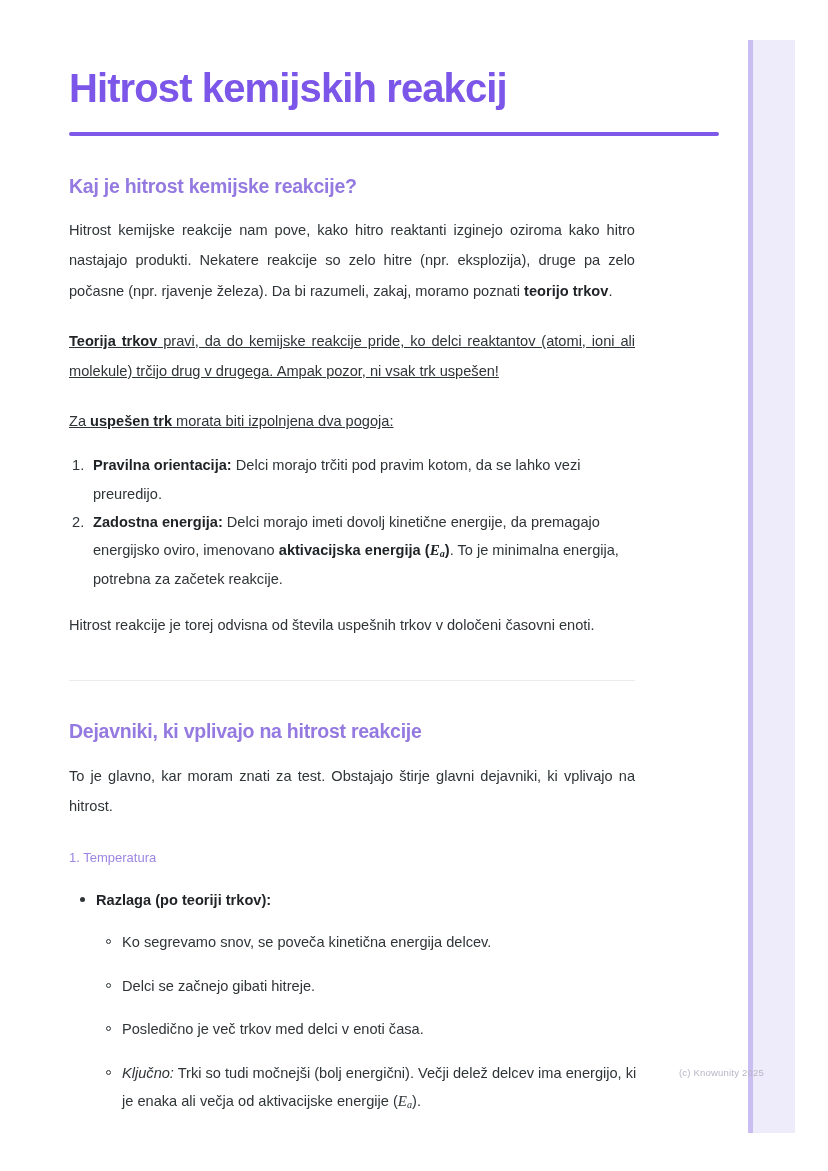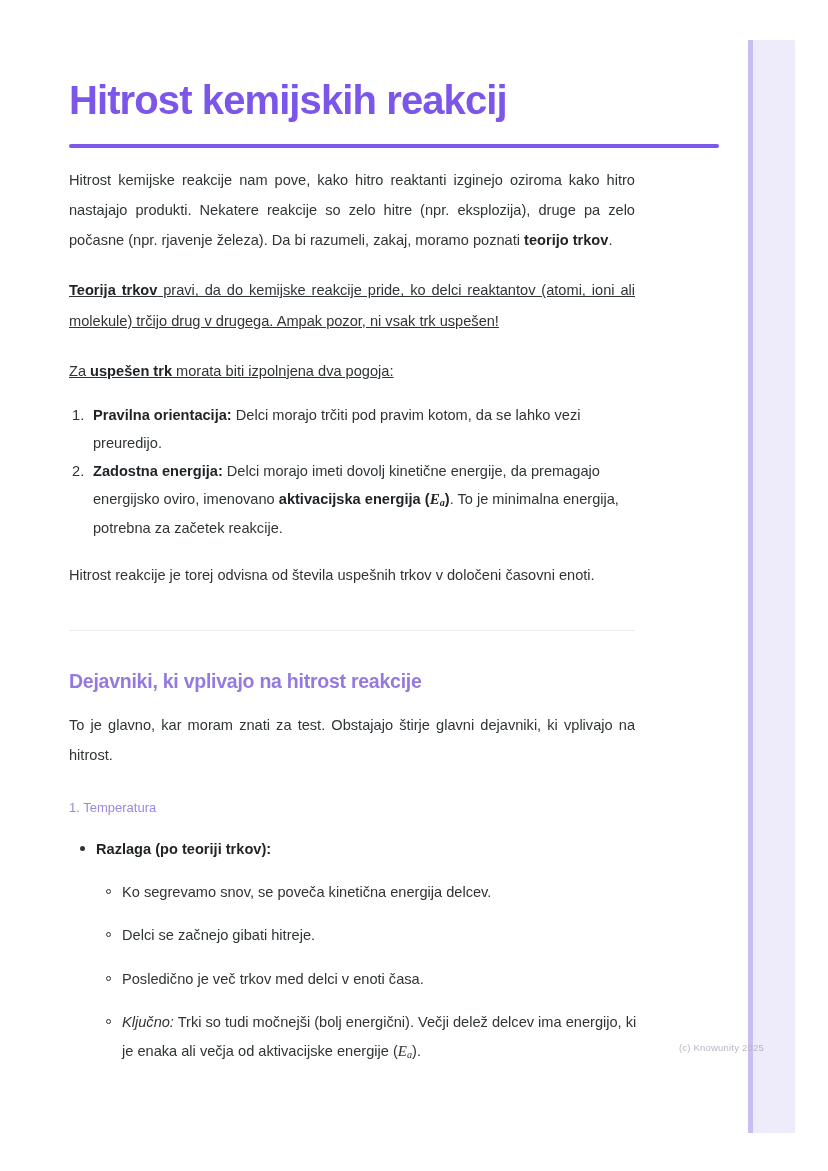--- a/index.html
+++ b/index.html
@@ -39,21 +39,21 @@
   .doc {
     position: absolute;
     top: 0;
     left: 0;
     width: 740px;
     padding: 62px 0 0 0;
     box-sizing: border-box;
   }
 
   .doc-title {
-    margin: 16px 0 0 69px;
+    margin: 4px 0 0 69px;
     width: 650px;
     font-size: 40px;
     font-weight: 700;
     letter-spacing: -0.9px;
     color: #7b56e8;
     line-height: 1.12;
   }
   .title-rule {
     margin: 21px 0 0 69px;
     width: 650px;
@@ -190,40 +190,41 @@
     margin: 40px 0 0 69px;
     width: 566px;
     height: 1px;
     background: #ececef;
   }
 
   
   .watermark {
     position: absolute;
     left: 679px;
-    top: 1042px;
+    top: 1067px;
     font-size: 9.5px;
     letter-spacing: 0.2px;
     color: #b9b4c6;
     white-space: nowrap;
   }
 </style>
 </head>
 <body>
 
 <div class="page">
 
   <div class="scroll-rail"></div>
   <div class="scroll-thumb"></div>
 
   <div class="doc">
 
     <h1 class="doc-title">Hitrost kemijskih reakcij</h1>
     <div class="title-rule"></div>
 
+    <h2 class="h2">Kaj je hitrost kemijske reakcije?</h2>
 
     <p class="body"><span>Hitrost kemijske reakcije nam pove, kako hitro reaktanti izginejo oziroma kako hitro nastajajo produkti. Nekatere reakcije so zelo hitre (npr. eksplozija), druge pa zelo počasne (npr. rjavenje železa). Da bi razumeli, zakaj, moramo poznati </span><strong>teorijo trkov</strong><span>.</span></p>
 
     <p class="body tight"><strong>Teorija trkov</strong><span> pravi, da do kemijske reakcije pride, ko delci reaktantov (atomi, ioni ali molekule) trčijo drug v drugega. Ampak pozor, ni vsak trk uspešen!</span></p>
 
     <p class="body left tight"><span>Za </span><strong>uspešen trk</strong><span> morata biti izpolnjena dva pogoja:</span></p>
 
     <ol class="numlist">
       <li>
         <strong>Pravilna orientacija:</strong><span> Delci morajo trčiti pod pravim kotom, da se lahko vezi preuredijo.</span>

